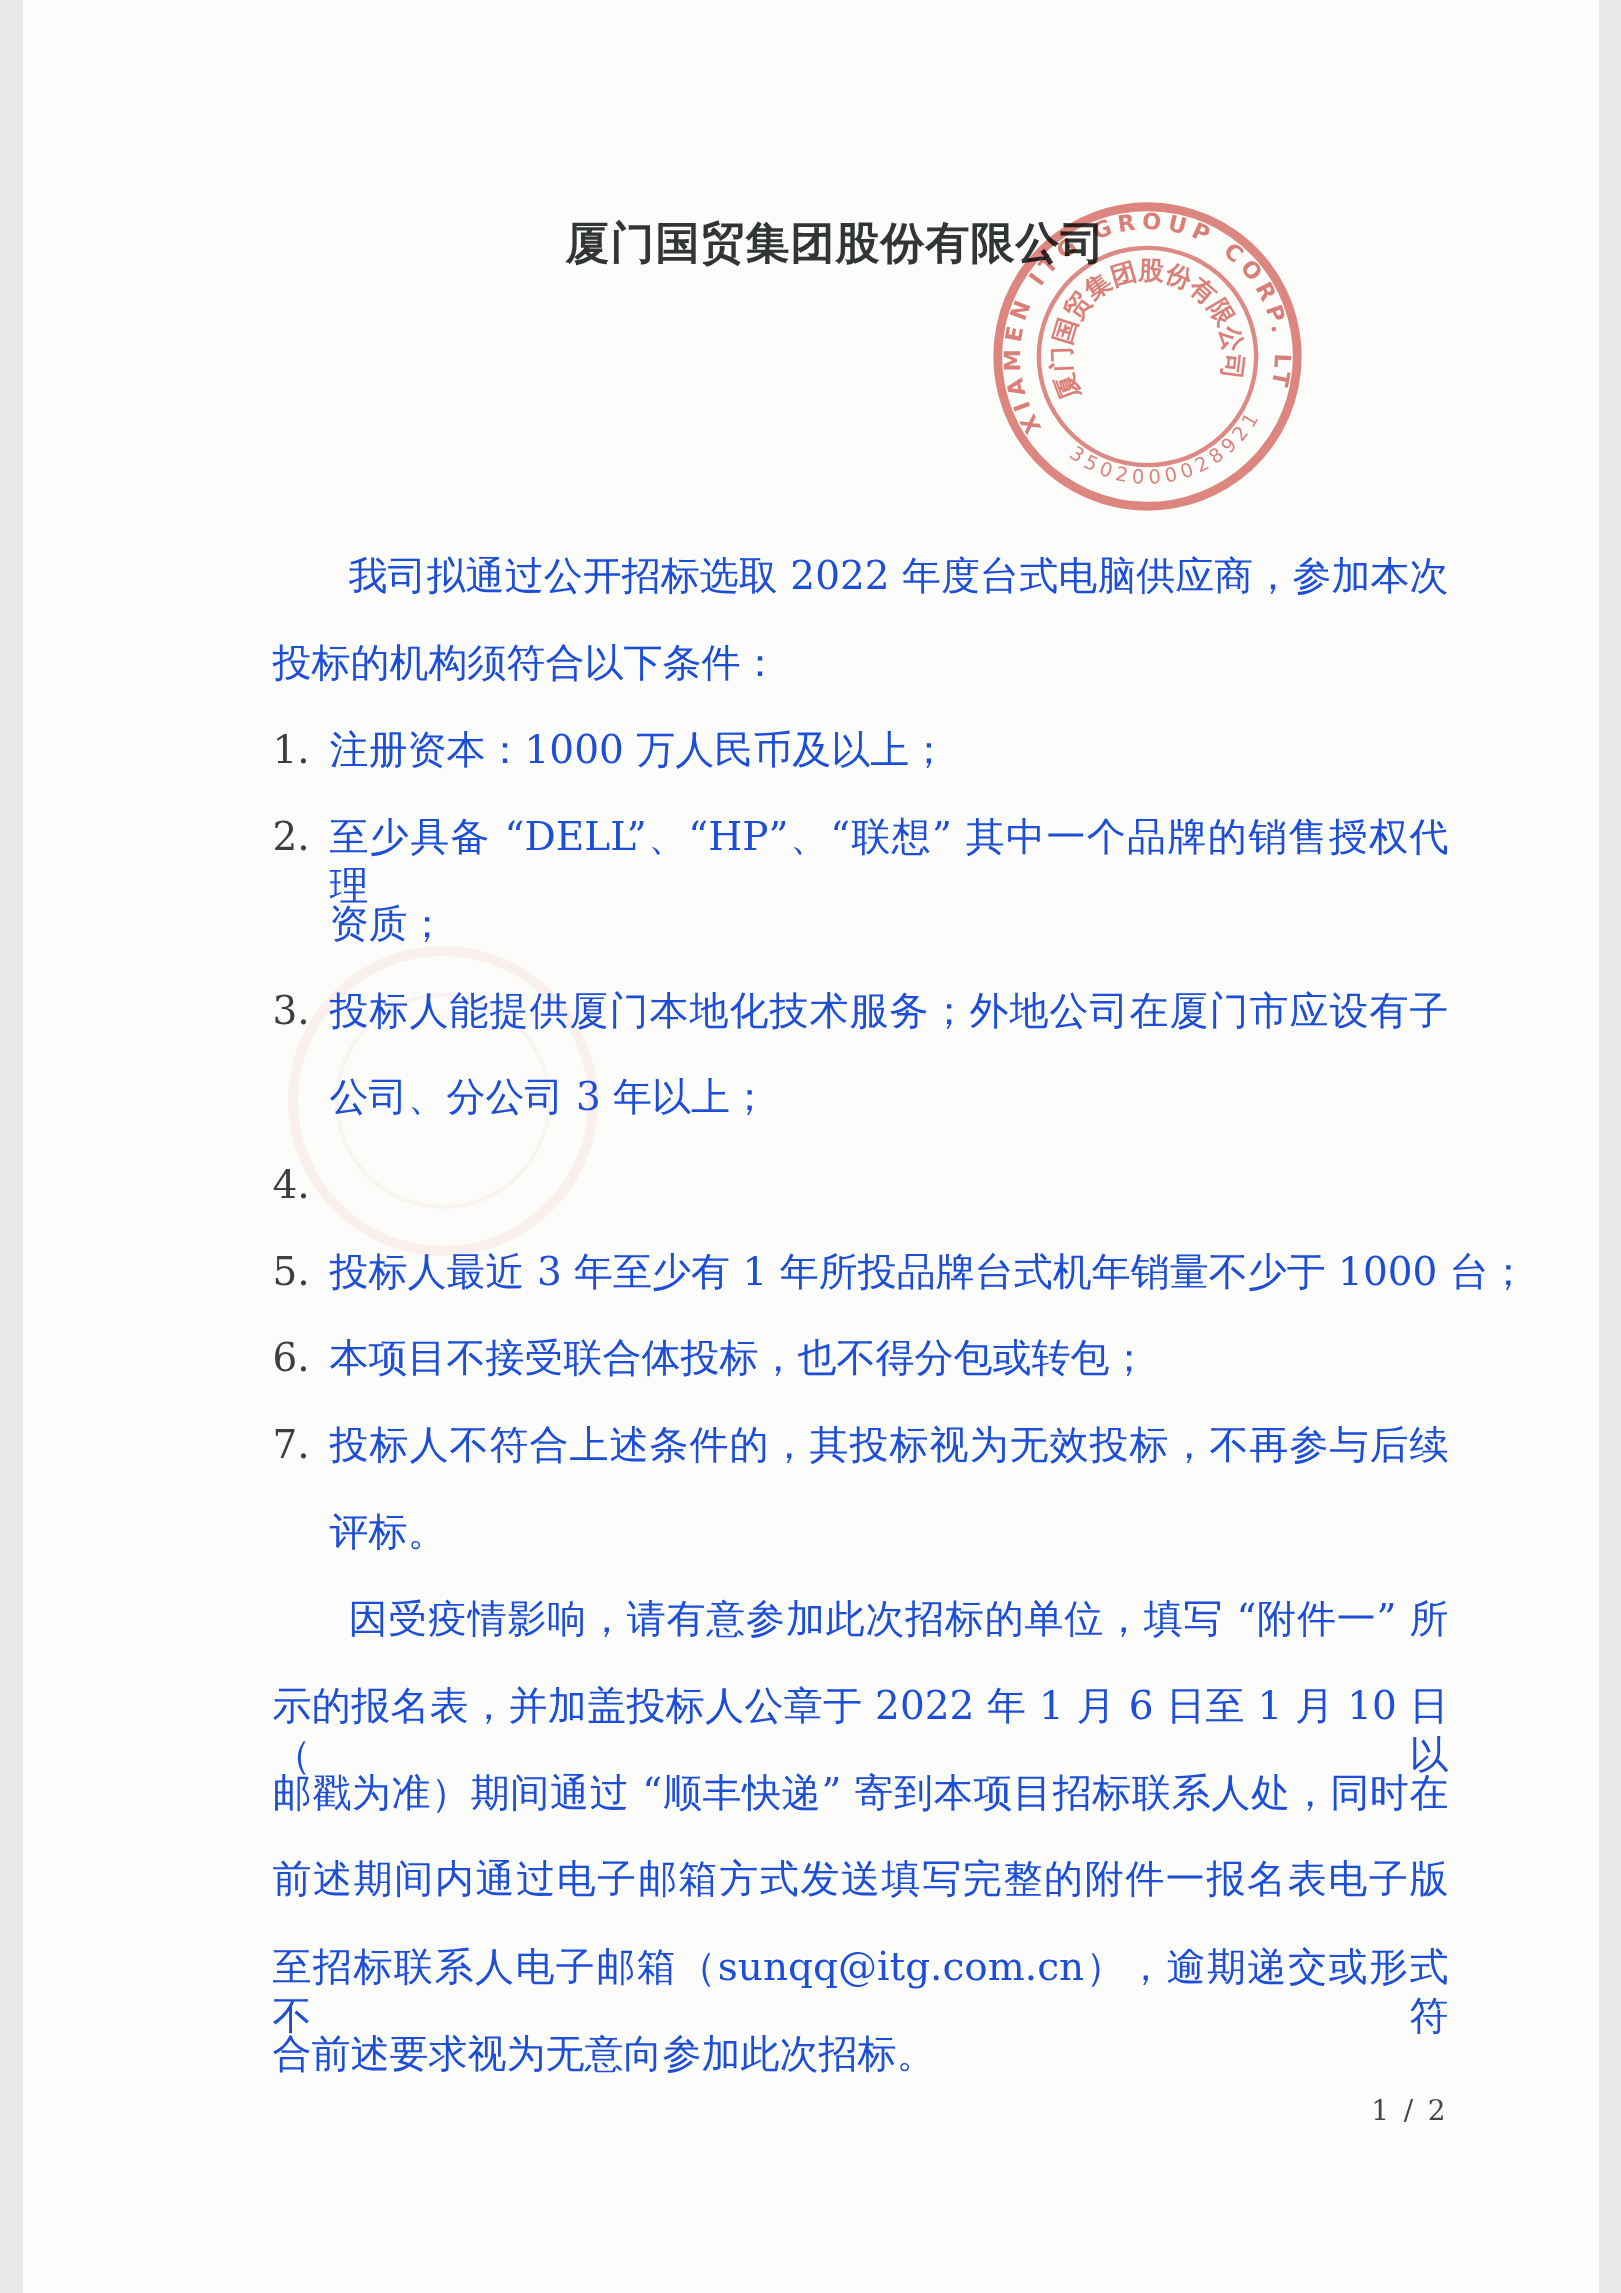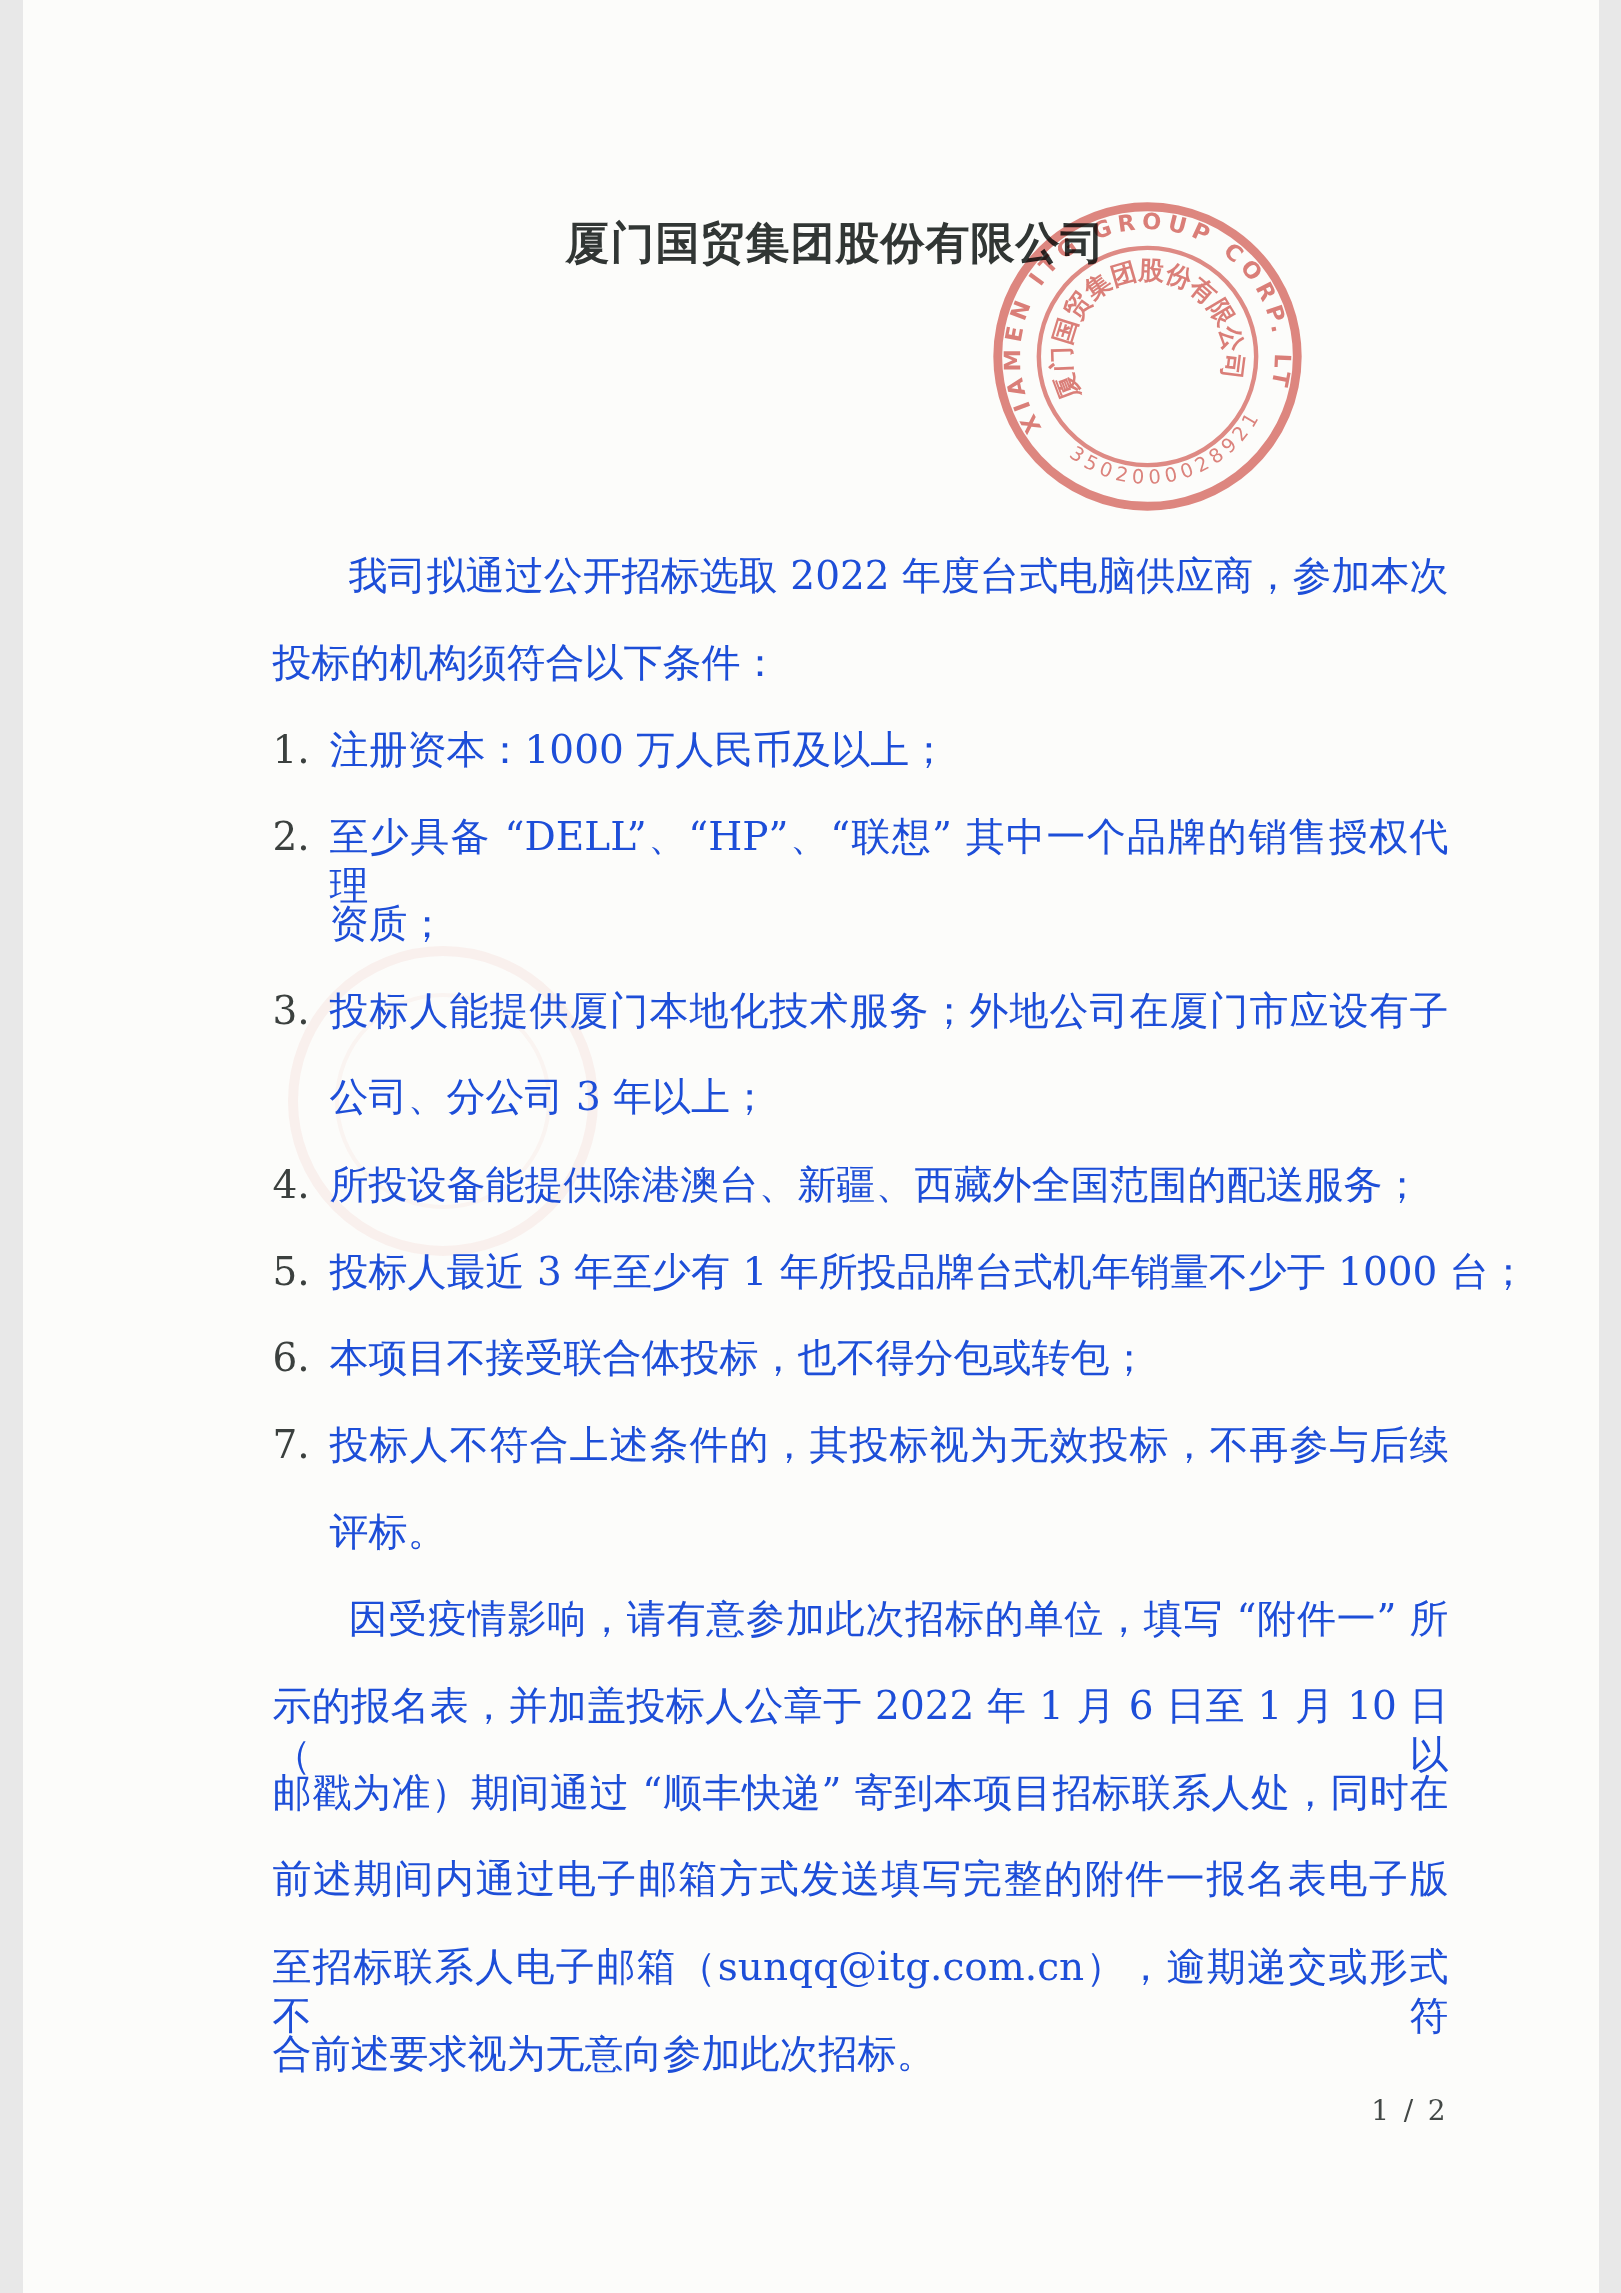--- a/index.html
+++ b/index.html
@@ -87,21 +87,20 @@
 
   <div class="num" style="top:812px">2.</div>
   <div class="line item-line fill" style="top:812px">至少具备 “DELL”、“HP”、“联想” 其中一个品牌的销售授权代理</div>
   <div class="line item-line" style="top:899px">资质；</div>
 
   <div class="num" style="top:986px">3.</div>
   <div class="line item-line fill" style="top:986px">投标人能提供厦门本地化技术服务；外地公司在厦门市应设有子</div>
   <div class="line item-line" style="top:1072px">公司、分公司 3 年以上；</div>
 
   <div class="num" style="top:1160px">4.</div>
-  <div class="line item-line" style="top:1160px">所投设备能提供除港澳台、新疆、西藏外全国范围的配送服务；</div>
 
   <div class="num" style="top:1247px">5.</div>
   <div class="line item-line" style="top:1247px">投标人最近 3 年至少有 1 年所投品牌台式机年销量不少于 1000 台；</div>
 
   <div class="num" style="top:1333px">6.</div>
   <div class="line item-line" style="top:1333px">本项目不接受联合体投标，也不得分包或转包；</div>
 
   <div class="num" style="top:1420px">7.</div>
   <div class="line item-line fill" style="top:1420px">投标人不符合上述条件的，其投标视为无效投标，不再参与后续</div>
   <div class="line fill indent" style="top:1594px">因受疫情影响，请有意参加此次招标的单位，填写 “附件一” 所</div>

